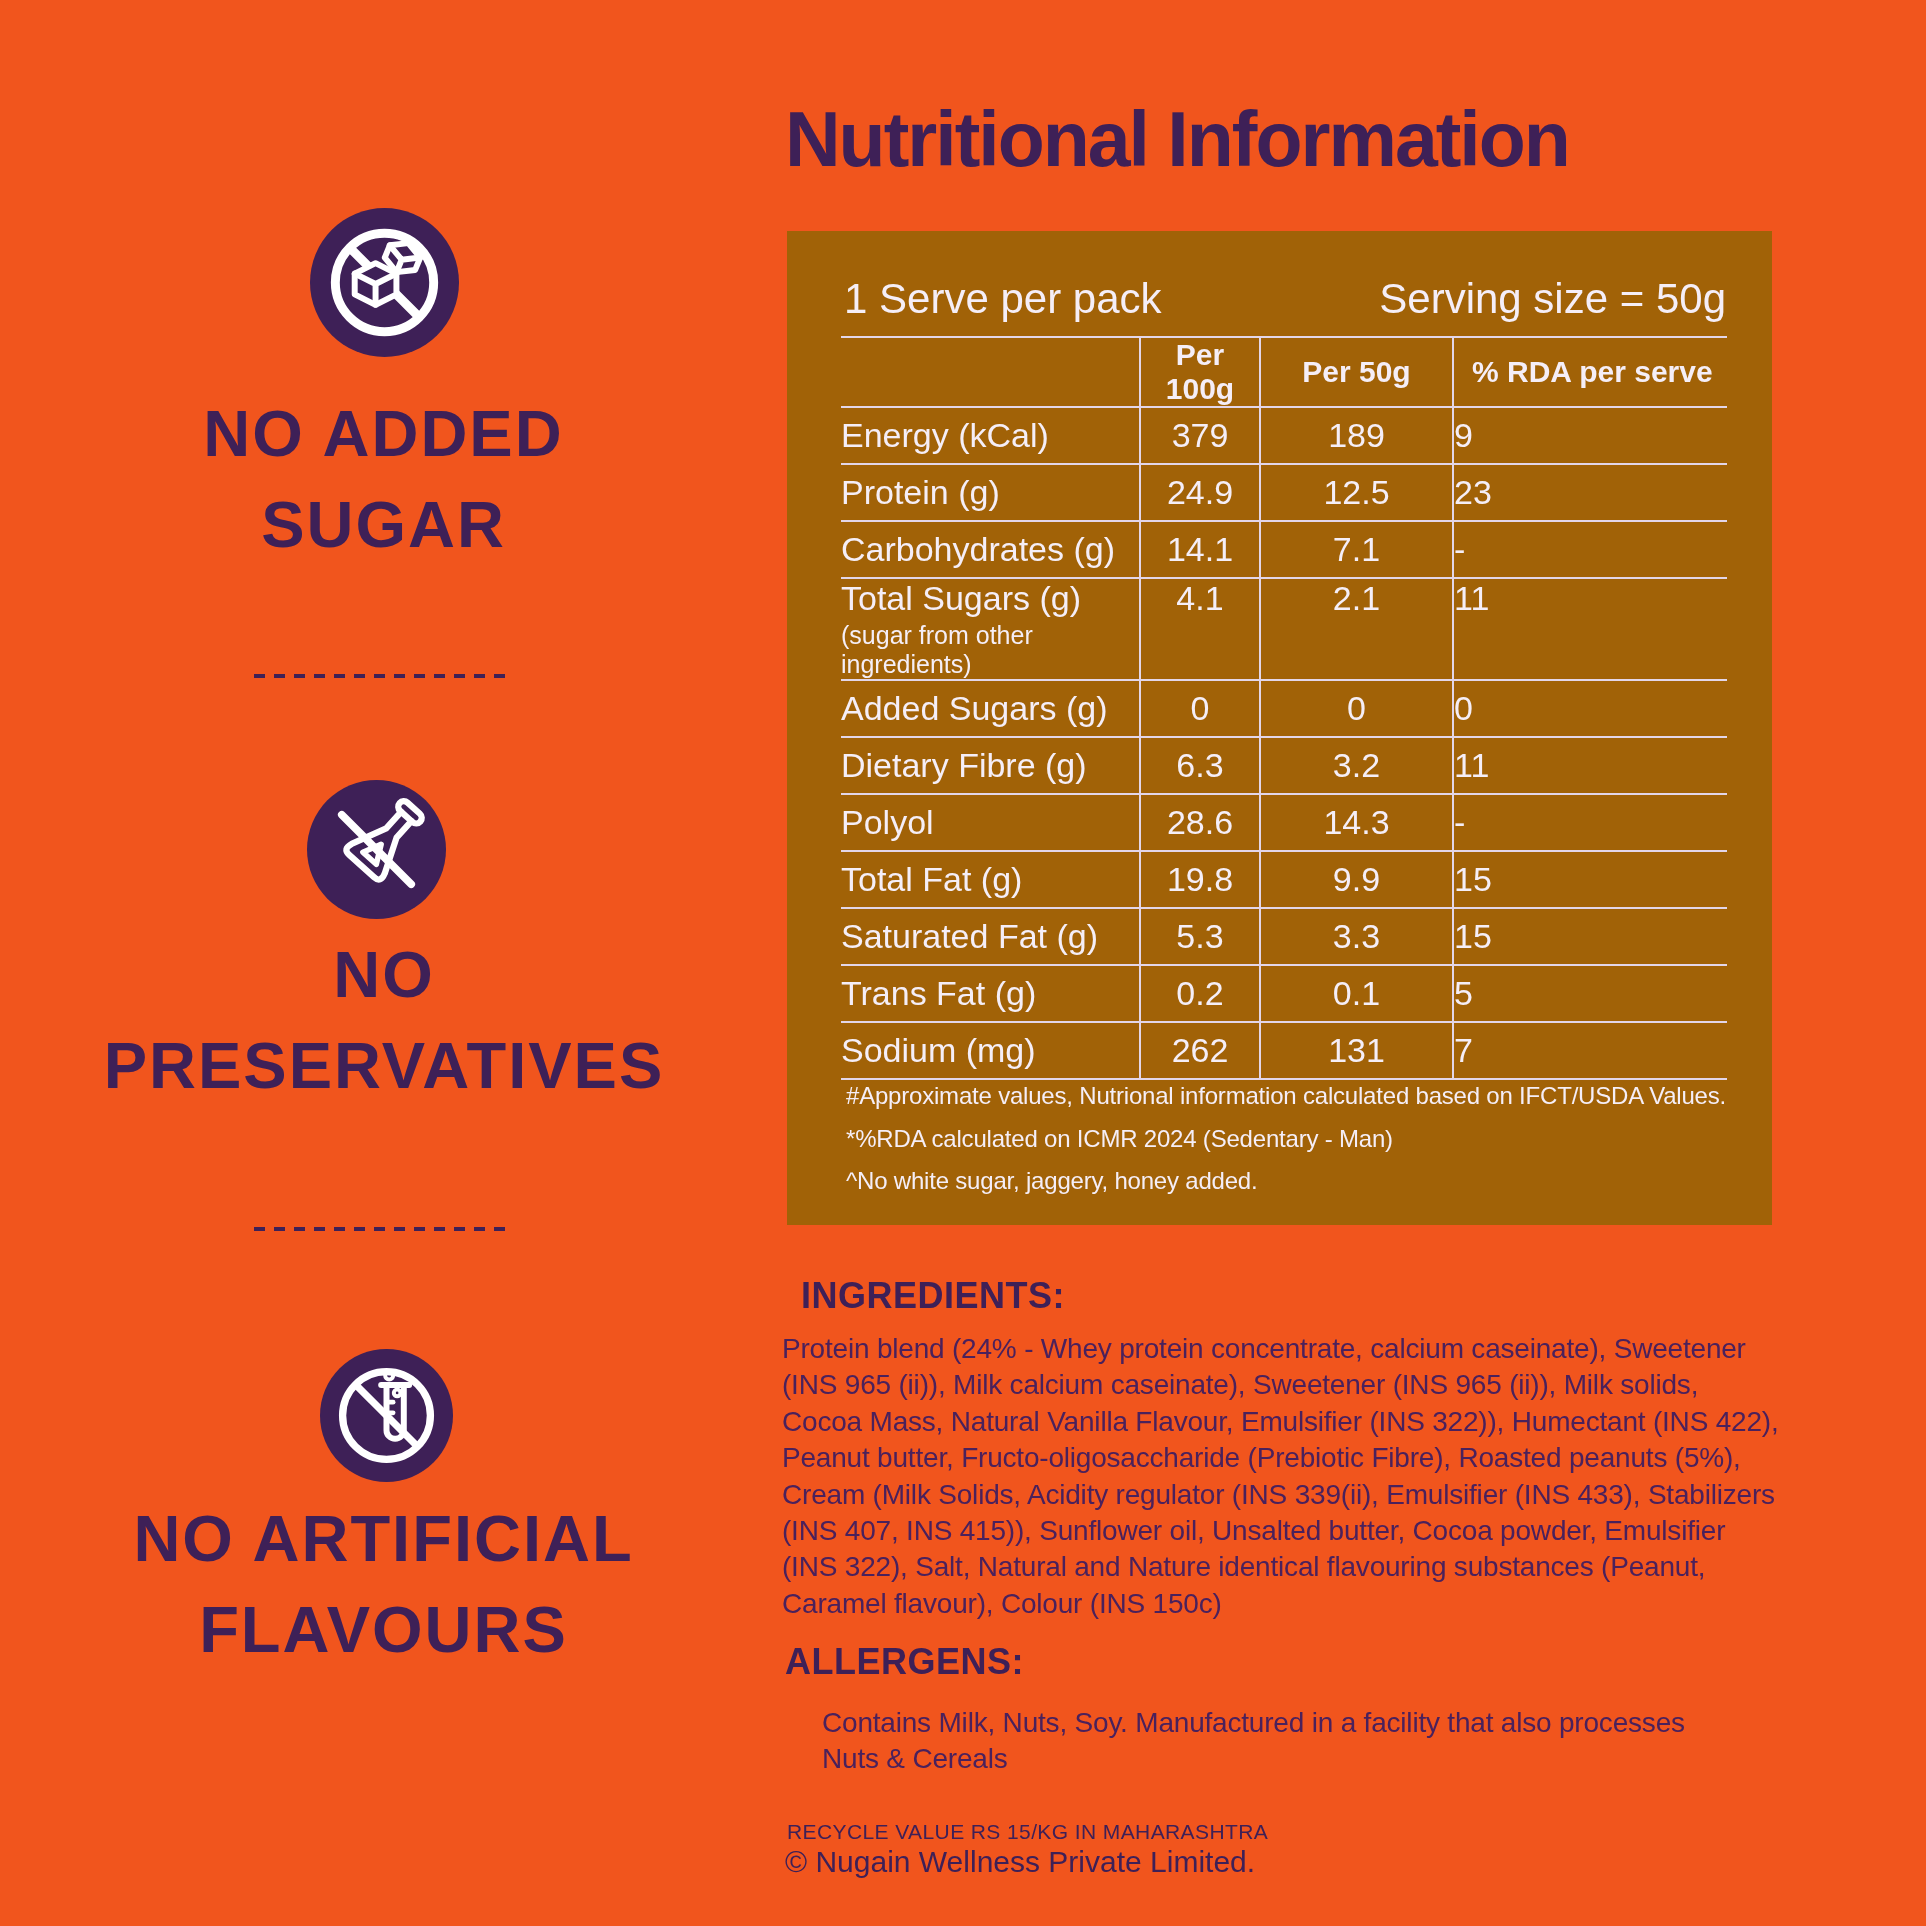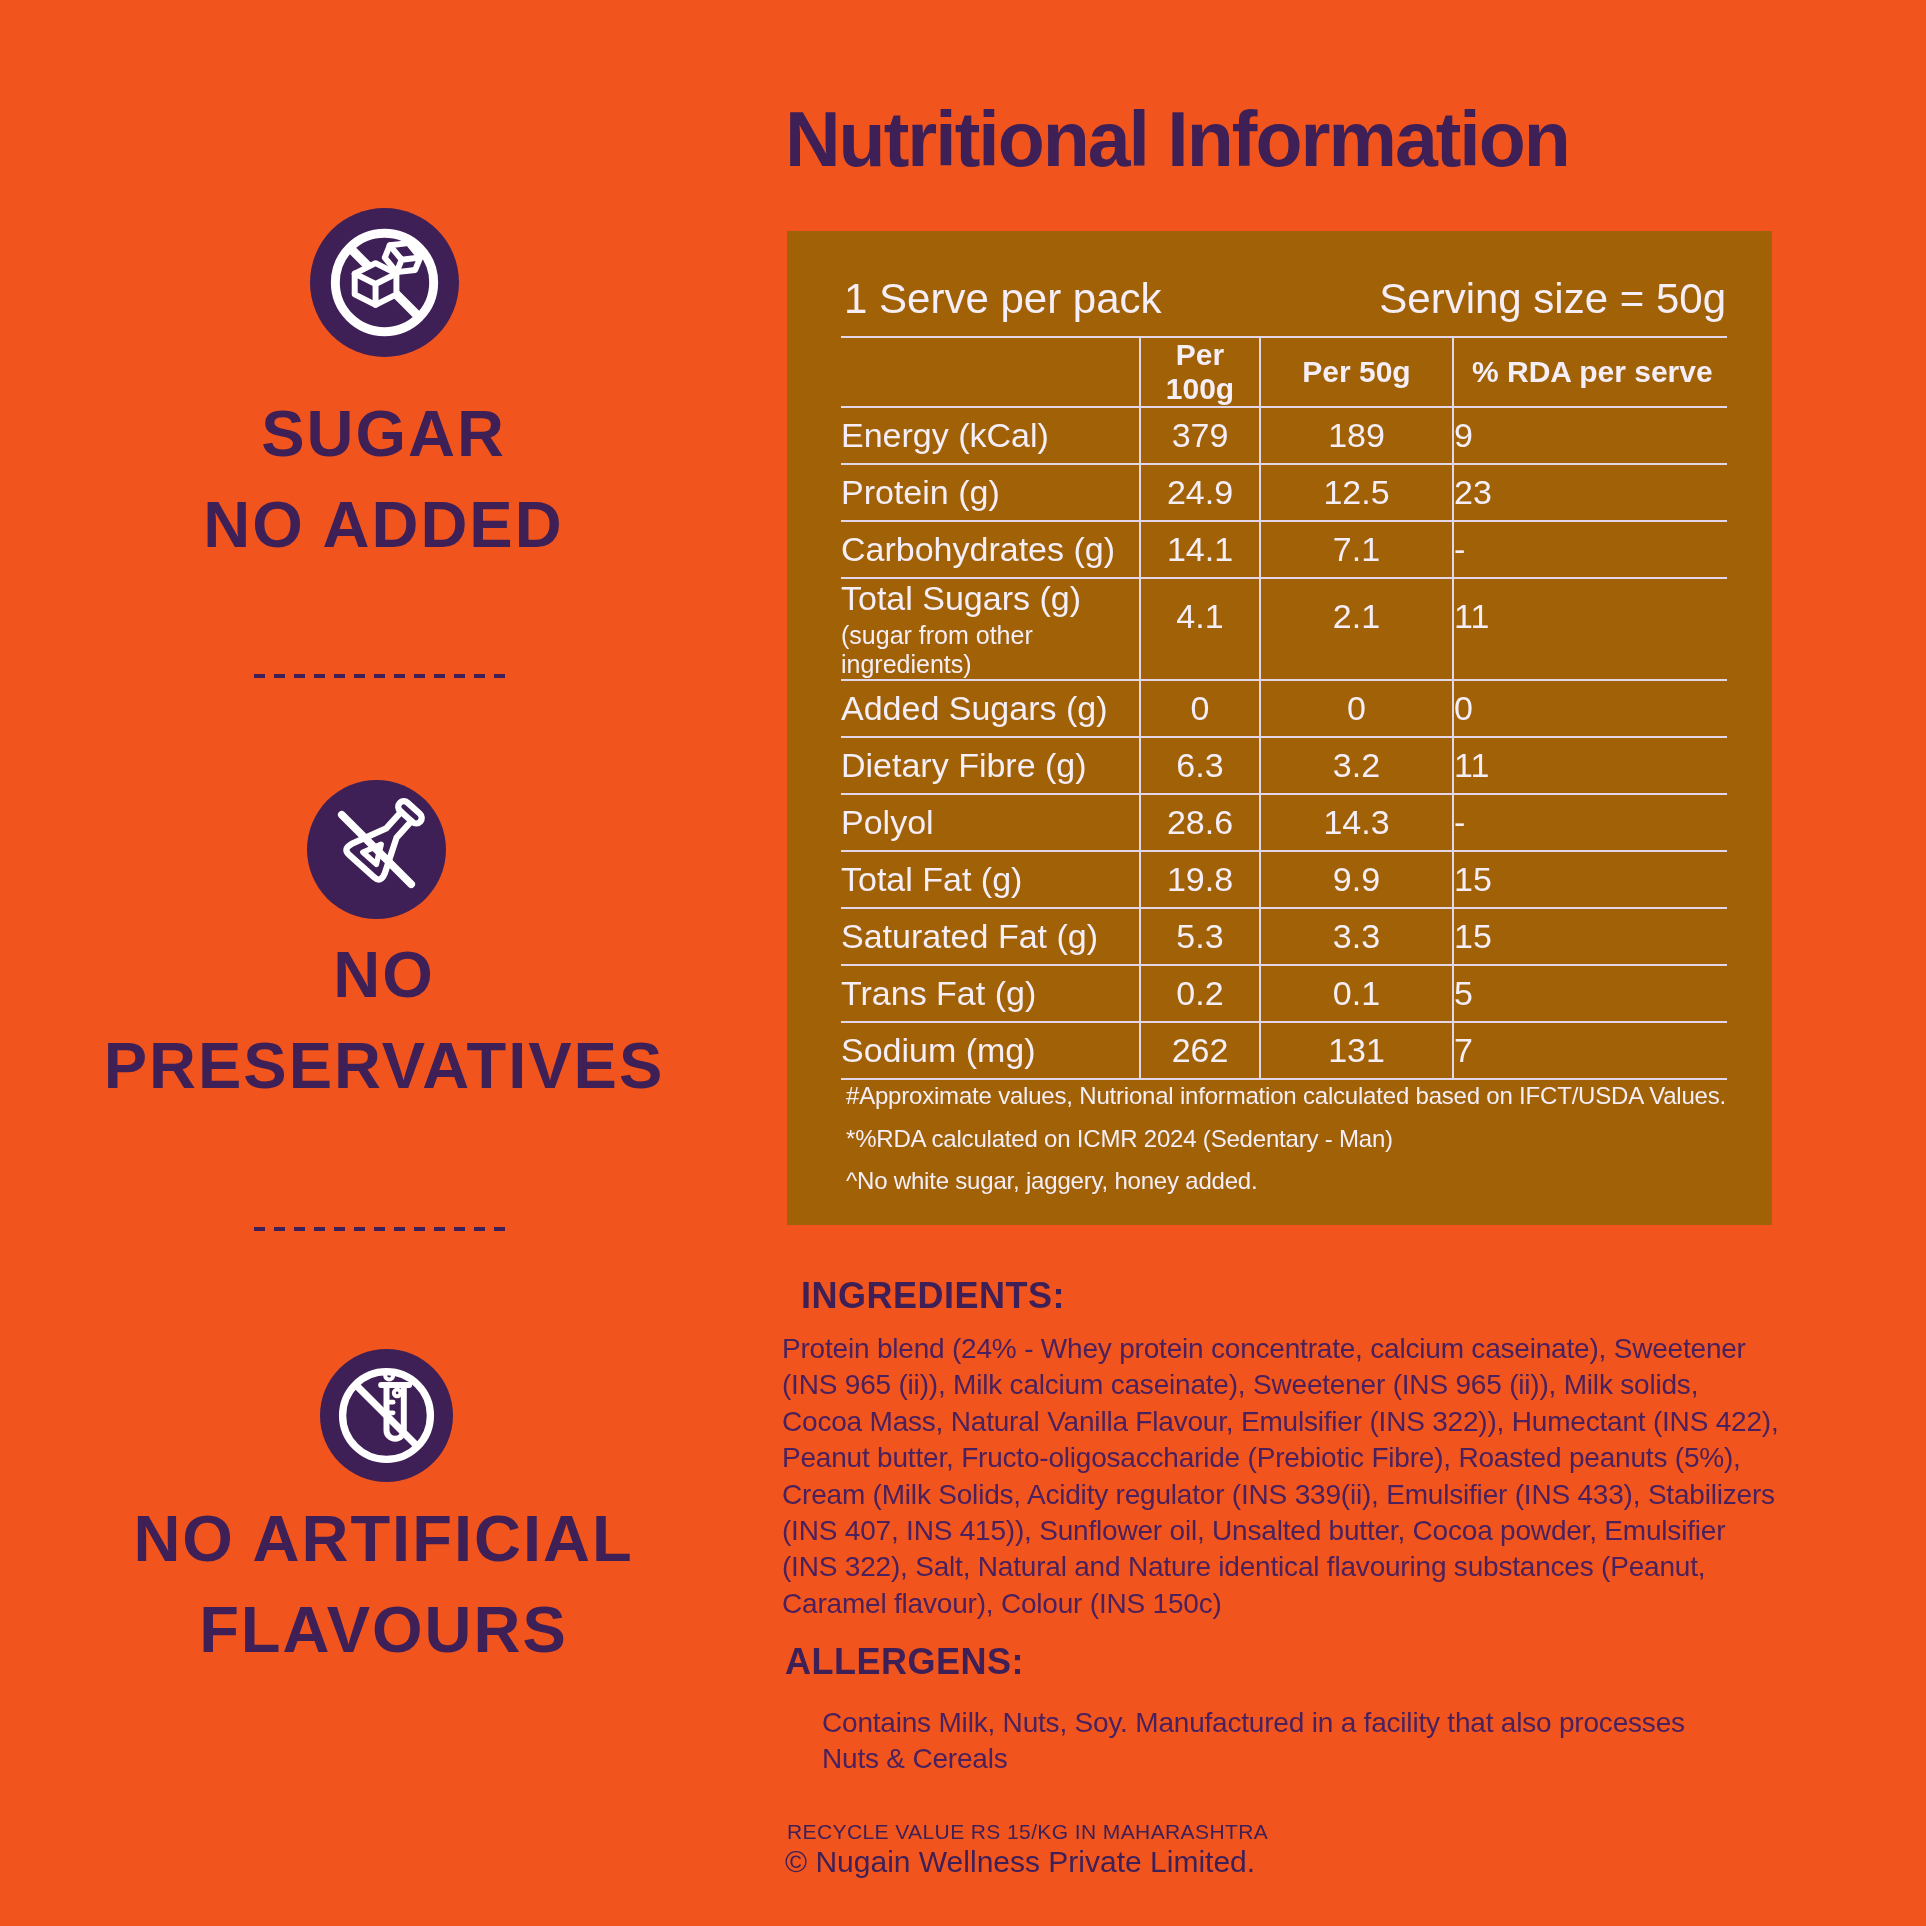--- a/index.html
+++ b/index.html
@@ -51,21 +51,21 @@
   table.nutri th{height:53px;font-weight:bold;font-size:30px;}
   table.nutri th.h-num{text-align:center;}
   table.nutri th.h-rda{text-align:left;padding-left:18px;}
   table.nutri th + th, table.nutri td + td{border-left:2px solid #E3D6E9;}
   table.nutri tbody td{height:55px;font-size:34px;}
   td.c-label{text-align:left;padding-left:12px;}
   td.c-label .sub{font-size:25px;margin-top:3px;}
   td.c-num{text-align:center;}
   td.c-rda{text-align:left;padding-left:42px;}
   tr.tall td{height:101px;}
-  tr.tall td.c-num, tr.tall td.c-rda{vertical-align:top;padding-top:18px;border-radius:6px;}
+  tr.tall td.c-num, tr.tall td.c-rda{vertical-align:top;border-radius:6px;}
   tbody tr:last-child td{border-bottom:2px solid #E3D6E9;}
 
   .footnotes{
     position:absolute;left:59px;top:844px;
     font-size:24px;line-height:1.78;white-space:nowrap;letter-spacing:-0.2px;
   }
 
   
   .sec-heading{
     position:absolute;color:#3E2057;font-size:36px;font-weight:bold;letter-spacing:0.5px;
@@ -96,22 +96,22 @@
         <path d="M-11,-2 L0,4 L11,-2 M0,4 L0,13" fill="none"></path>
       </g>
       <g transform="translate(44,52)">
         <path d="M-14,-8 L0,-15 L14,-8 L14,6 L0,13 L-14,6 Z"></path>
         <path d="M-14,-8 L0,-1 L14,-8 M0,-1 L0,13" fill="none"></path>
       </g>
     </g>
   </svg>
 </div>
 <div class="badge-caption" style="left:64px;top:388px;width:639px;">
+  <div>NO ADDED</div>
   <div>SUGAR</div>
-  <div>NO ADDED</div>
 </div>
 
 <div class="dashed-sep" style="left:254px;top:674px;width:253px;"></div>
 
 <div class="badge-icon" style="left:307px;top:780px;width:139px;height:139px;">
   <svg viewBox="0 0 100 100">
     <circle cx="50" cy="50" r="50" fill="#3E2057"></circle>
     <g transform="rotate(42 50 50)" stroke="#FFFFFF" fill="none" stroke-linejoin="round" stroke-linecap="round">
       <rect x="40" y="10" width="20" height="8" rx="4" stroke-width="4.5"></rect>
       <path d="M45,18 L45,34 L34,59 Q31.5,66 38,66 L62,66 Q68.5,66 66,59 L55,34 L55,18" stroke-width="4.5"></path>

